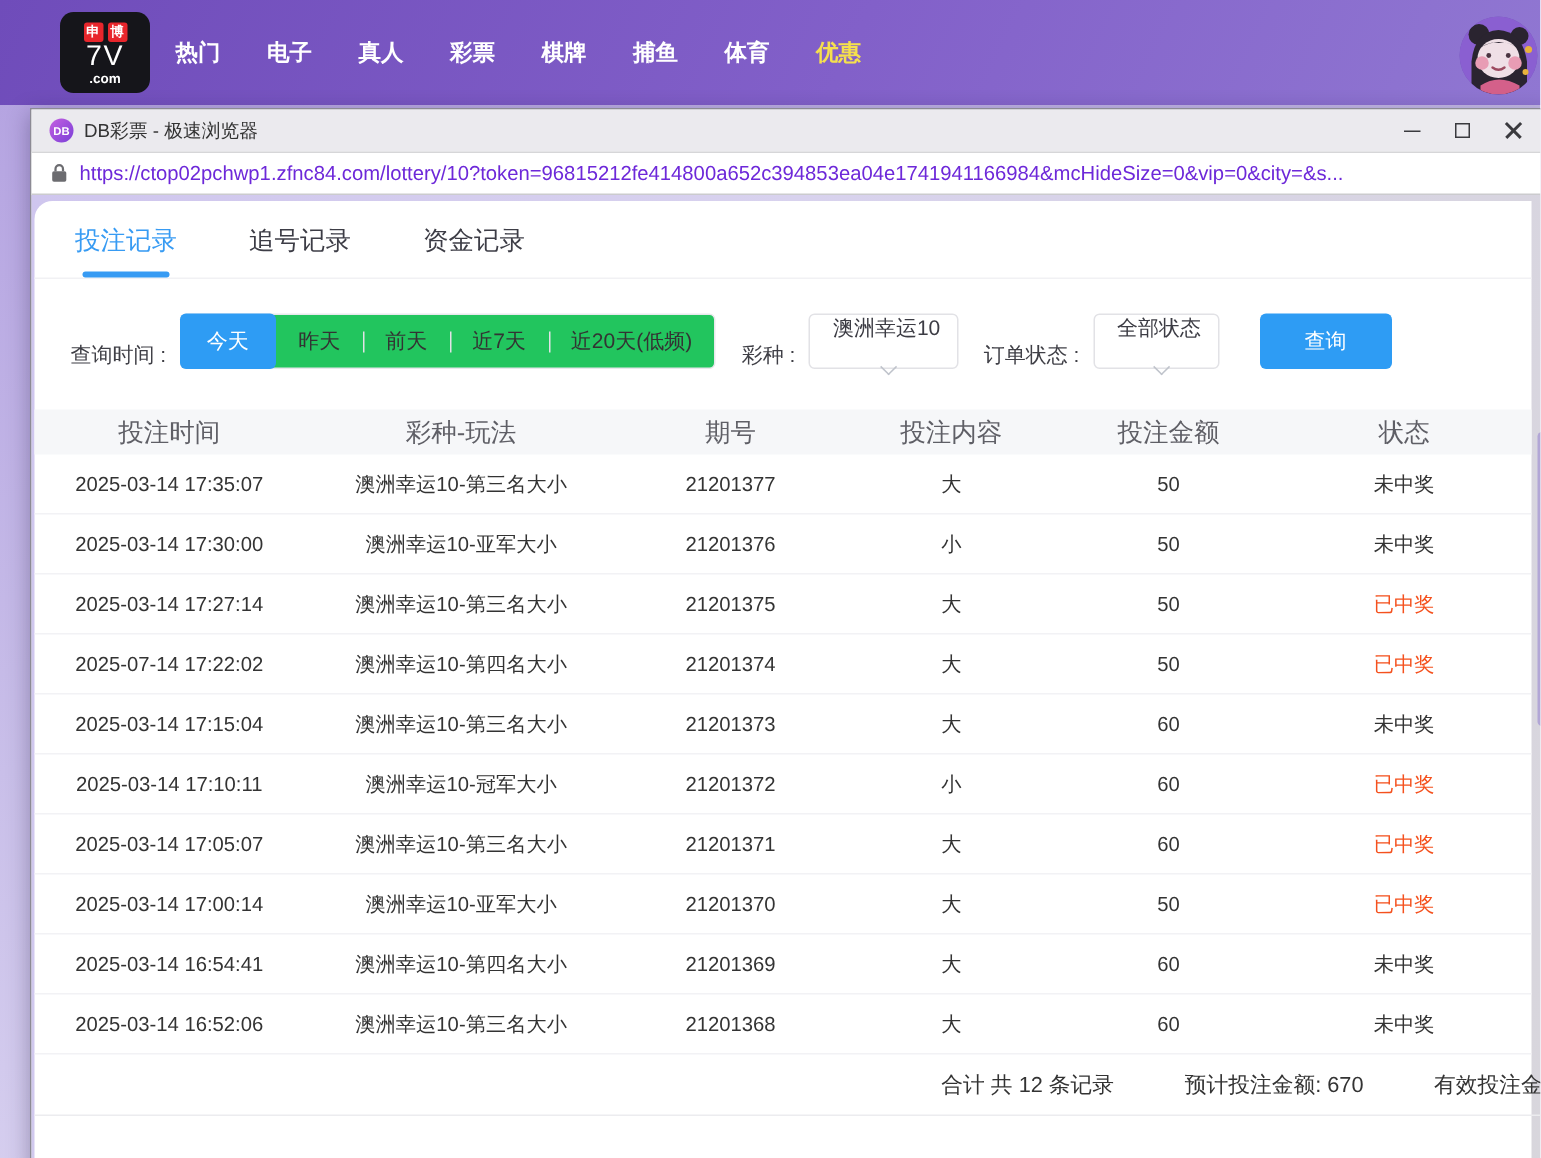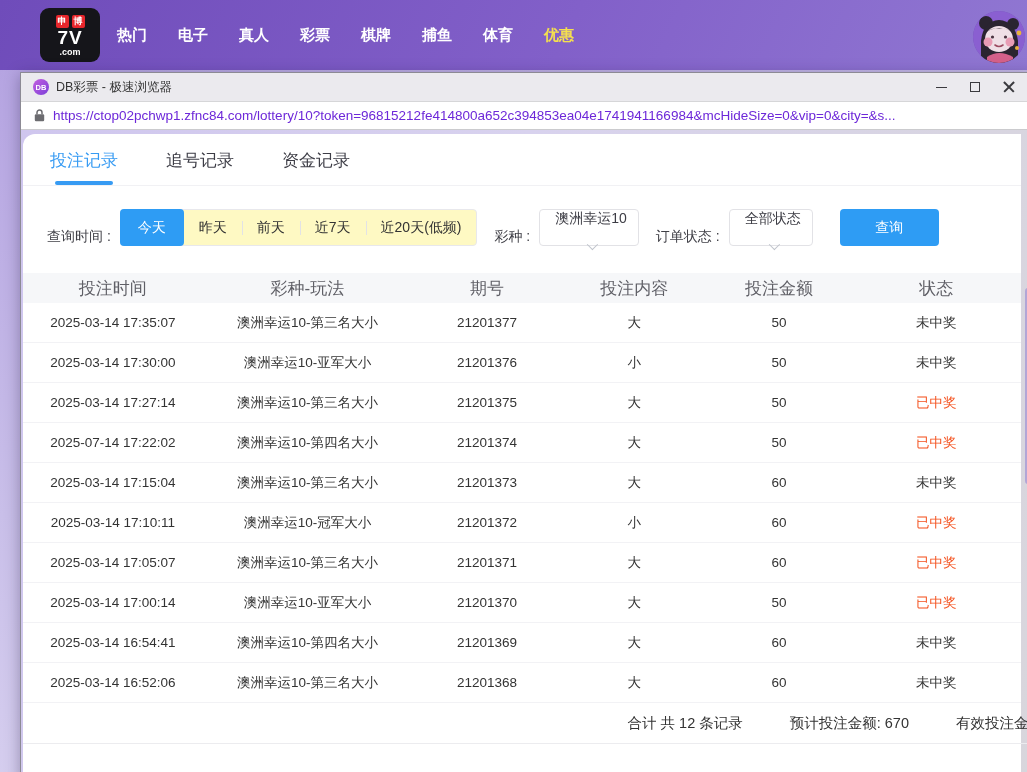--- a/index.html
+++ b/index.html
@@ -10,21 +10,21 @@
 
   
   .site-nav { position:absolute; top:0; left:0; width:100%; height:70px;
     background:linear-gradient(115deg,#6f4cba 0%,#8260c9 55%,#9077d2 100%);
     display:flex; align-items:center; }
   .logo { margin-left:40px; width:60px; height:54px; background:#15151a; border-radius:9px;
     display:flex; flex-direction:column; align-items:center; justify-content:center; flex:0 0 auto; }
   .logo-badges { display:flex; gap:3px; margin-top:1px; }
   .logo-badge { width:13px; height:13px; background:#e8262c; border-radius:2px; color:#fff;
     font-size:9px; line-height:13px; text-align:center; font-weight:bold; }
-  .logo-7v { color:#fff; font-weight:bold; font-size:19px; line-height:20px; letter-spacing:1px; }
+  .logo-7v { color:#fff; font-weight:normal; font-size:19px; line-height:20px; letter-spacing:1px; }
   .logo-com { color:#fff; font-weight:bold; font-size:9px; line-height:9px; }
   .nav-items { display:flex; gap:31px; margin-left:17px; }
   .nav-item { color:#fff; font-size:15px; font-weight:bold; cursor:pointer; white-space:nowrap; }
   .nav-item.highlight { color:#f5e04e; }
   .avatar { position:absolute; right:2px; top:11px; width:52px; height:52px; border-radius:50%;
     overflow:hidden; background:#7a5ac0; }
 
   
   .window { position:absolute; left:20px; top:72px; width:1015px; height:710px;
     border:1px solid #8c8a94; box-shadow:0 3px 14px rgba(30,20,60,.35);
@@ -60,32 +60,32 @@
   .tabs { display:flex; gap:48px; padding:15px 0 0 27px; border-bottom:1px solid #f1f1f4; }
   .tab { font-size:17px; color:#3d3d46; cursor:pointer; text-align:center; }
   .tab::after { content:""; display:block; margin:9px auto 0; width:58px; height:4px; border-radius:2px;
     background:transparent; }
   .tab.active { color:#379bf3; }
   .tab.active::after { background:#379bf3; }
 
   
   .filters { display:flex; align-items:flex-end; margin:23px 0 0 24px; font-size:14px; color:#3f3f46; }
   .seg-group { display:flex; height:37px; border:1px solid #e8e8ec; border-radius:4px; margin-left:9px;
-    align-items:stretch; background:#fef9c3; }
+    align-items:stretch; background:#22c55e; }
   .seg { padding:0 15px; line-height:35px; cursor:pointer; position:relative; color:#333; white-space:nowrap; }
   .seg + .seg::before { content:""; position:absolute; left:0; top:11px; height:14px; width:1px; background:#e2e2e6; }
   .seg.active { background:#2e9cf4; color:#fff; border-radius:4px; padding:0 18px; margin:-1px 0 -1px -1px;
     line-height:37px; }
   .seg.active + .seg::before { display:none; }
   .flt-label { margin-left:17px; }
   .select { display:flex; align-items:center; height:37px; border:1px solid #e2e2e6; border-radius:4px;
     margin-left:9px; padding:0 11px 0 15px; cursor:pointer; color:#3c3c44; gap:14px;flex-direction:column; }
   .chevron { width:8px; height:8px; border-right:1.5px solid #bfc3cb; border-bottom:1.5px solid #bfc3cb;
     transform:rotate(45deg) translateY(-2px); flex:0 0 auto; }
-  .search-btn { margin-left:27px; width:99px; height:37px; border:none; border-radius:4px;
+  .search-btn { margin-left:27px; width:88px; height:37px; border:none; border-radius:4px;
     background:#2e9cf4; color:#fff; font-size:14px; cursor:pointer;
     font-family:"Liberation Sans","DejaVu Sans",sans-serif; }
 
   
   .table { margin-top:27px; }
   .thead,.trow { display:grid; grid-template-columns:18% 21% 15% 14.5% 14.5% 17%; align-items:center;
     text-align:center; }
   .thead { height:30px; background:#f6f7f9; color:#5f5f66; font-size:17px; }
   .trow { height:40px; color:#333; font-size:13.5px; border-bottom:1px solid #f2f2f5; }
   .trow .status.won { color:#f4511e; }

